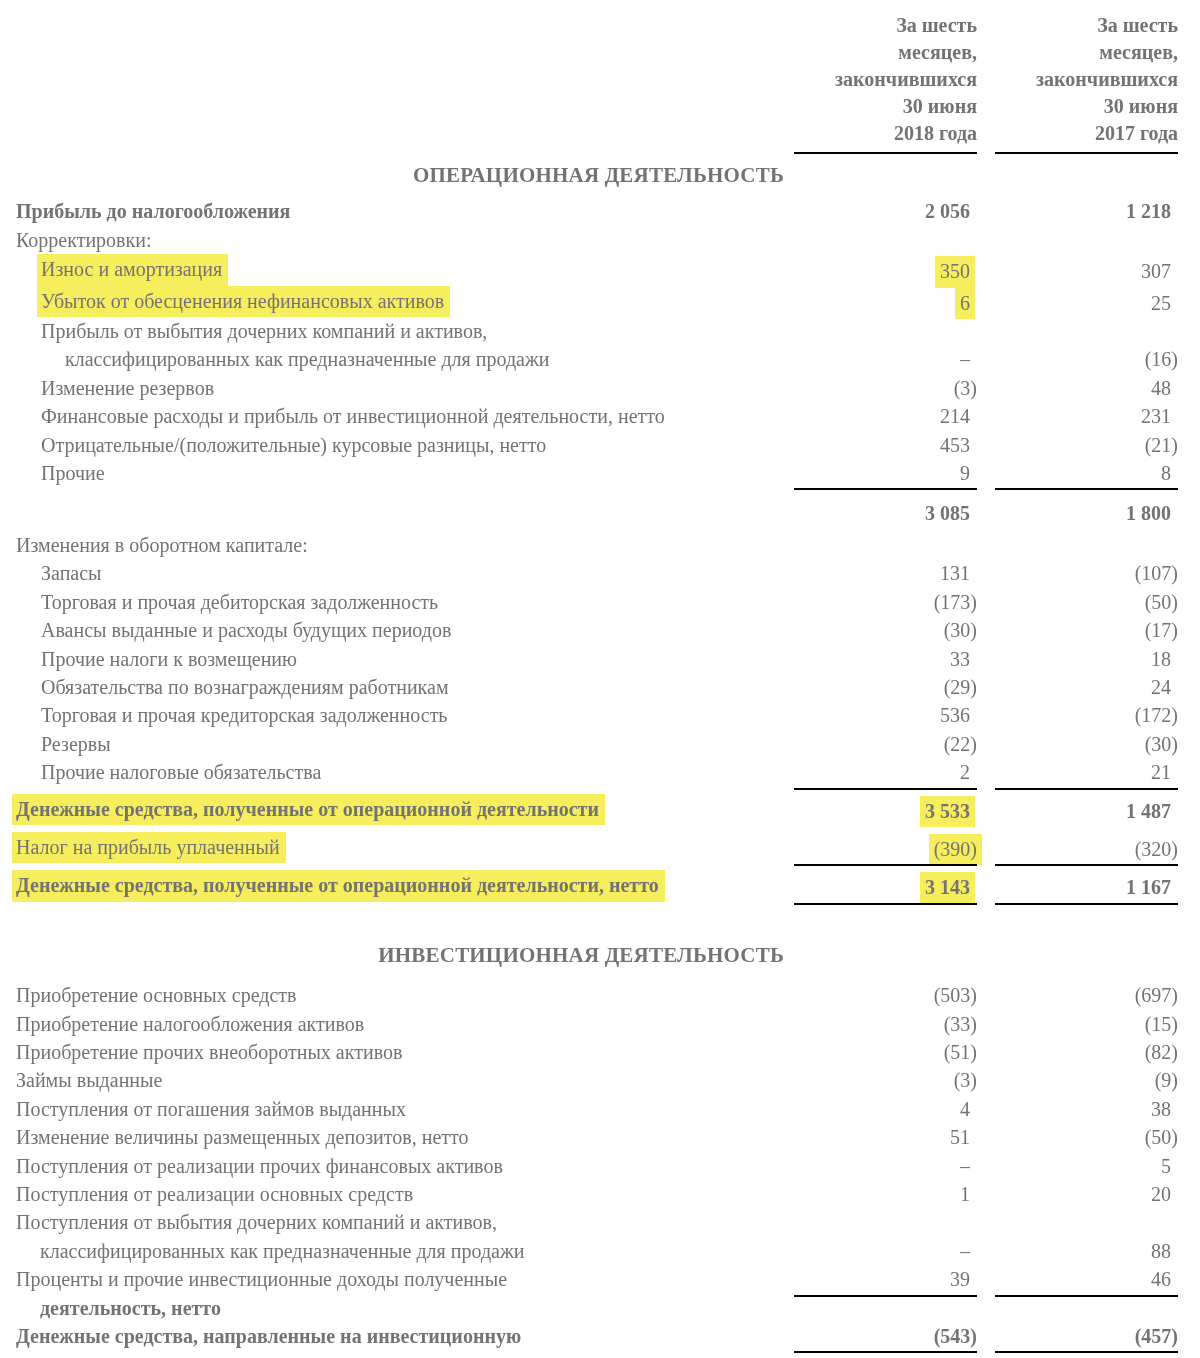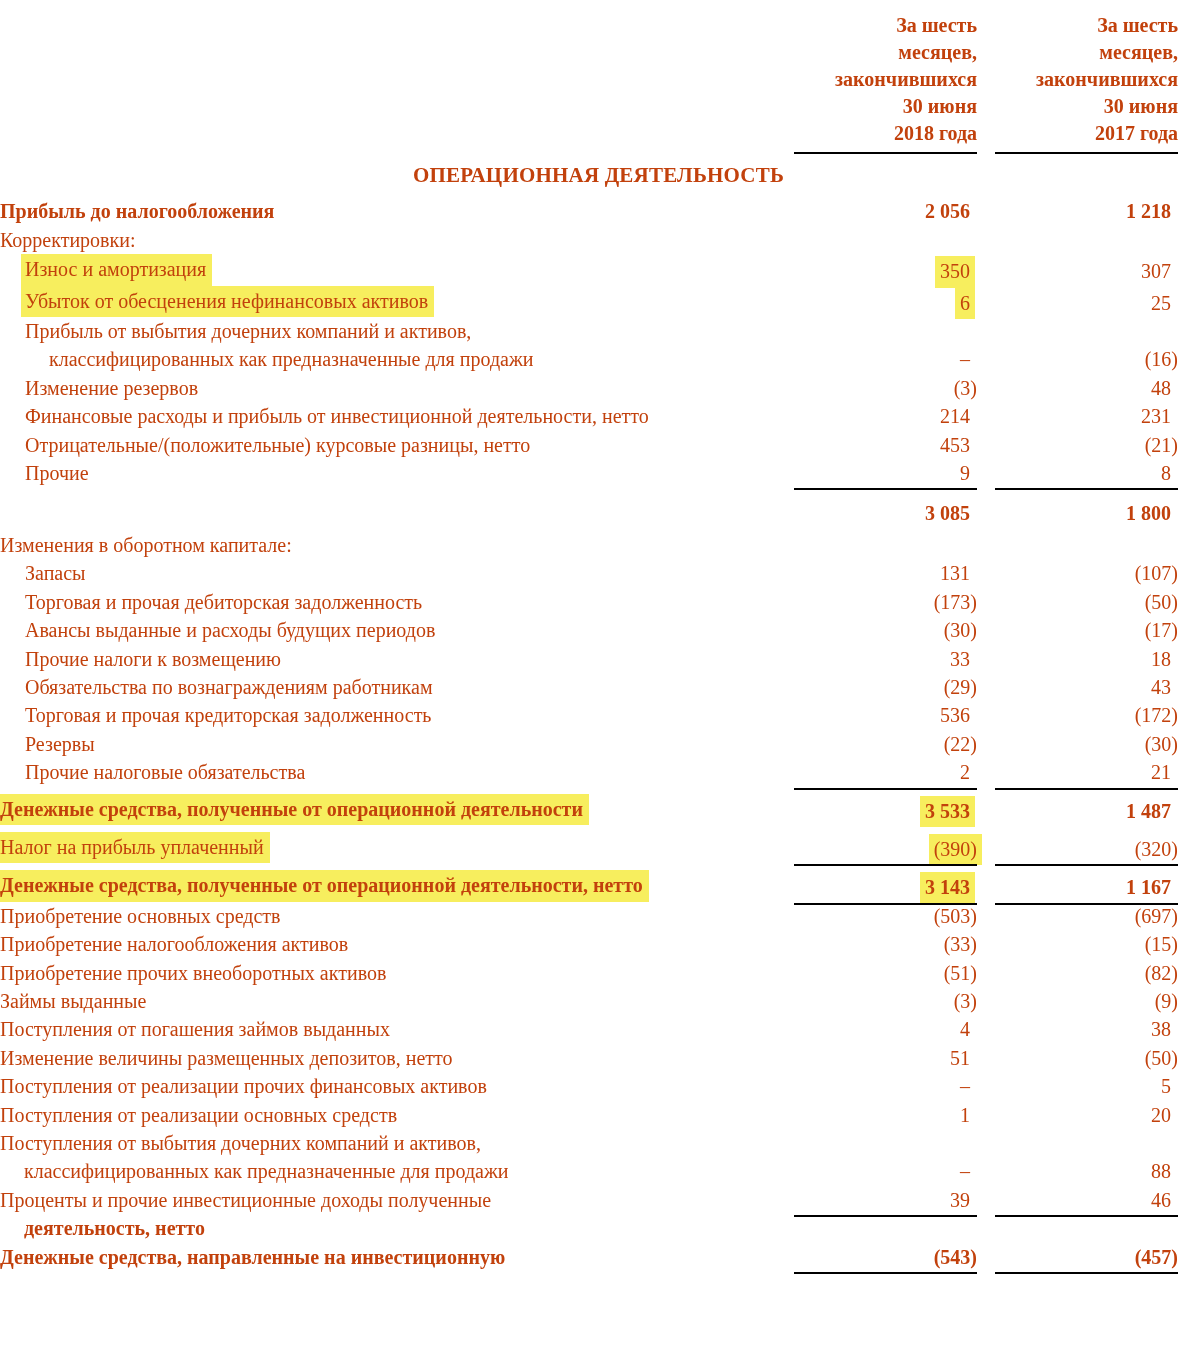--- a/index.html
+++ b/index.html
@@ -1,22 +1,22 @@
 <!DOCTYPE html>
 <html><head>
 <meta charset="utf-8">
 <style>
   html, body { margin: 0; padding: 0; background: #ffffff; }
   .doc {
     width: 1200px;
     height: 1358px;
     box-sizing: border-box;
-    padding: 12px 22px 30px 0;
+    padding: 12px 22px 30px 16px;
     background: #ffffff;
-    color: #c2410c;
+    color: #737373;
     font-family: "Liberation Serif", "DejaVu Serif", serif;
     font-size: 20px;
     overflow: hidden;
   }
   .row { display: flex; align-items: flex-end; }
   .lbl {
     flex: 1 1 auto;
     line-height: 28.4px;
     padding-right: 10px;
   }
@@ -194,21 +194,21 @@
           <span class="ln ln1">Прочие налоги к возмещению</span>
         </div>
         <div class="val"><span class="num pad">33</span></div>
         <div class="val"><span class="num pad">18</span></div>
       </div>
       <div class="row">
         <div class="lbl ind">
           <span class="ln ln1">Обязательства по вознаграждениям работникам</span>
         </div>
         <div class="val"><span class="num">(29)</span></div>
-        <div class="val"><span class="num pad">43</span></div>
+        <div class="val"><span class="num pad">24</span></div>
       </div>
       <div class="row">
         <div class="lbl ind">
           <span class="ln ln1">Торговая и прочая кредиторская задолженность</span>
         </div>
         <div class="val"><span class="num pad">536</span></div>
         <div class="val"><span class="num">(172)</span></div>
       </div>
       <div class="row">
         <div class="lbl ind">
@@ -232,20 +232,27 @@
       <div class="row total">
         <div class="lbl"><span class="ln ln1 hl">Налог на прибыль уплаченный</span></div>
         <div class="val rule"><span class="num hl">(390)</span></div>
         <div class="val rule"><span class="num">(320)</span></div>
       </div>
       <div class="row total bold">
         <div class="lbl"><span class="ln ln1 hl">Денежные средства, полученные от операционной деятельности, нетто</span></div>
         <div class="val rule"><span class="num pad hl">3 143</span></div>
         <div class="val rule"><span class="num pad">1 167</span></div>
       </div>
+      <div class="row section major">
+        <div class="lbl">
+          <span class="ln ln1">ИНВЕСТИЦИОННАЯ ДЕЯТЕЛЬНОСТЬ</span>
+        </div>
+        <div class="val"></div>
+        <div class="val"></div>
+      </div>
       <div class="row">
         <div class="lbl">
           <span class="ln ln1">Приобретение основных средств</span>
         </div>
         <div class="val"><span class="num">(503)</span></div>
         <div class="val"><span class="num">(697)</span></div>
       </div>
       <div class="row">
         <div class="lbl">
           <span class="ln ln1">Приобретение налогообложения активов</span>

